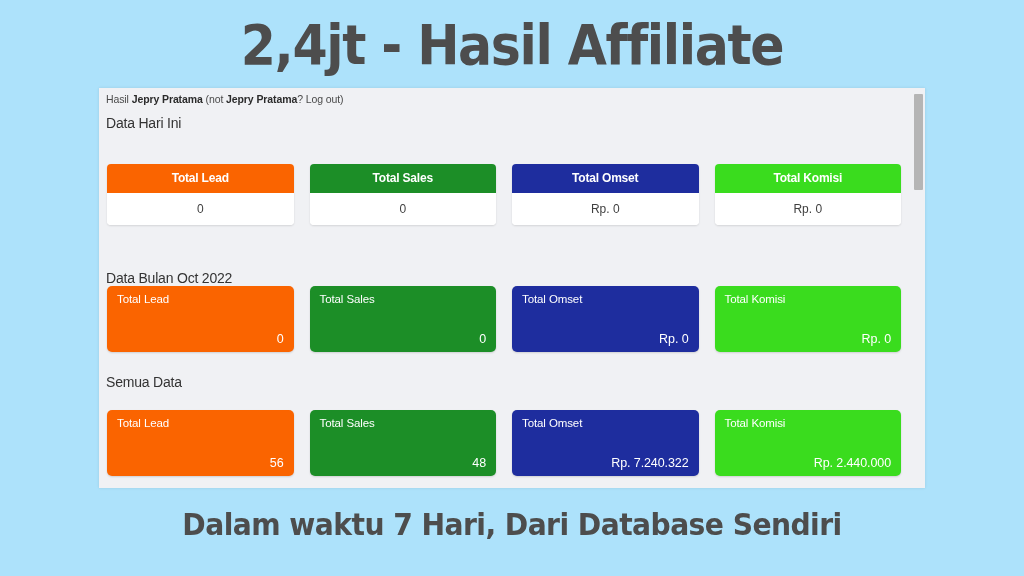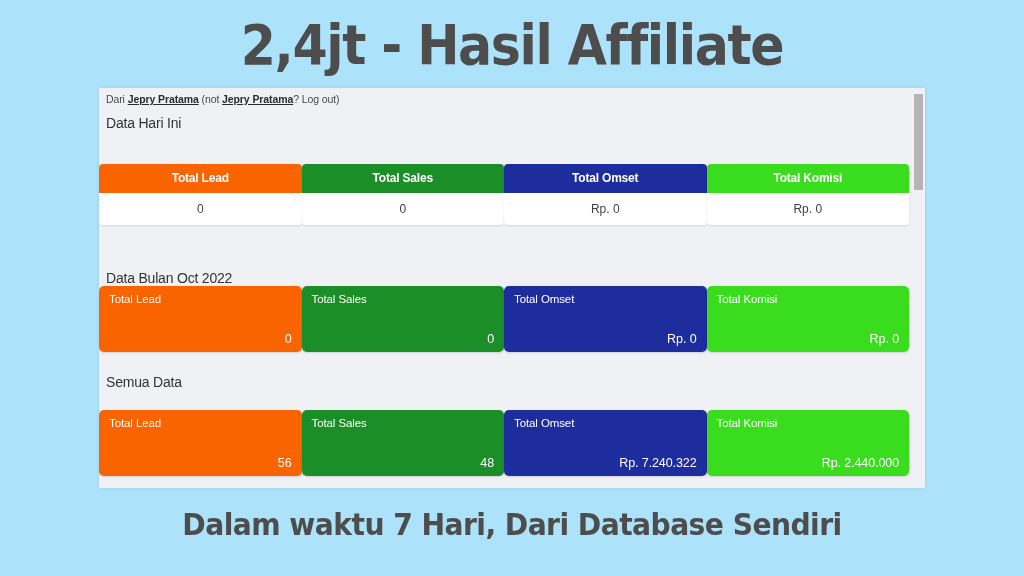--- a/index.html
+++ b/index.html
@@ -63,21 +63,21 @@
 
   .greeting {
     position: absolute;
     left: 7px;
     top: 5px;
     font-size: 10.5px;
     color: #4a4a4a;
     white-space: nowrap;
     letter-spacing: -0.1px;
   }
-  .greeting b { color: #2b2b2b; text-decoration: underline; }
+  .greeting b { color: #2b2b2b; }
   .greeting .logout {
     color: #4a4a4a;
   }
 
   .section-title {
     position: absolute;
     left: 7px;
     font-size: 14px;
     color: #333333;
     font-weight: normal;
@@ -95,21 +95,21 @@
     width: 826px;
     display: flex;
     gap: 0px;
   }
   .row1 { top: 76px; height: 62px; }
   .row2 { top: 198px; height: 68px; }
   .row3 { top: 322px; height: 68px; }
 
   .cell {
     width: 202.5px;
-    padding: 0 0;
+    padding: 0 8px;
     box-sizing: border-box;
   }
 
   
   .card-split {
     height: 61px;
     border-radius: 4px;
     overflow: hidden;
     background: #ffffff;
     box-shadow: 0 1px 2px rgba(0,0,0,0.12);
@@ -180,21 +180,21 @@
   }
 </style>
 </head>
 <body>
 
 <div class="headline">2,4jt - Hasil Affiliate</div>
 
 <div class="panel">
 
   <div class="greeting">
-    <span>Dari </span><b>Jepry Pratama</b><span> (not </span><b>Jepry Pratama</b><span>? </span><span class="logout">Log out</span><span>)</span>
+    <span>Hasil </span><b>Jepry Pratama</b><span> (not </span><b>Jepry Pratama</b><span>? </span><span class="logout">Log out</span><span>)</span>
   </div>
 
   <div class="section-title st1">Data Hari Ini</div>
   <div class="row row1">
     <div class="cell">
       <div class="card-split">
         <div class="chead" style="background-color: rgb(250, 100, 0);">Total Lead</div>
         <div class="cbody">0</div>
       </div>
     </div>

